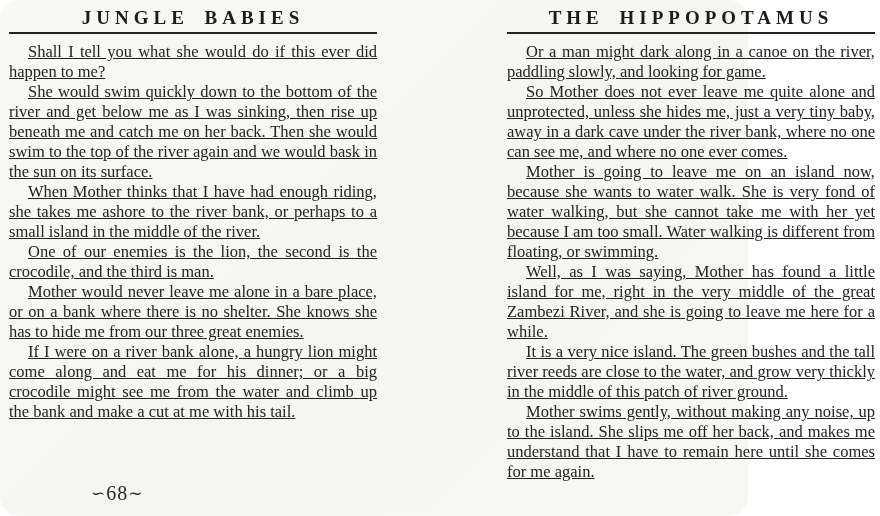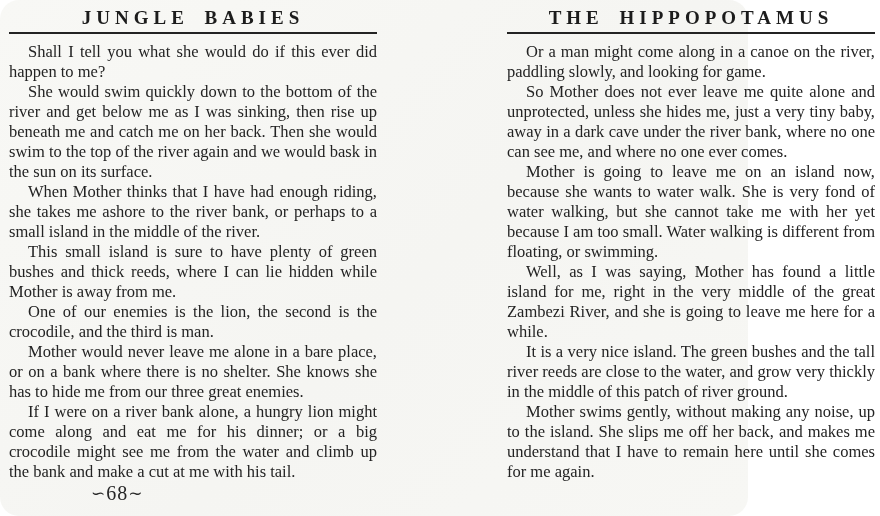--- a/index.html
+++ b/index.html
@@ -38,20 +38,21 @@
     color: #1c1c1c;
     white-space: nowrap;
   }
   .header-rule {
     margin-top: 3px;
     border: 0;
     border-bottom: 2px solid #232323;
     width: 100%;
   }
   .page-body {
+    text-decoration: underline;
   }
   .page-body p {
     margin: 0;
     text-indent: 19px;
     text-align: justify;
     font-size: 16.5px;
     line-height: 20px;
     color: #232323;
   }
   .page-number {
@@ -75,35 +76,34 @@
 
 <div class="scan">
 
   <div class="page left">
     <div class="page-header">JUNGLE BABIES</div>
     <hr class="header-rule">
     <div class="page-body">
       <p>Shall I tell you what she would do if this ever did happen to me?</p>
       <p>She would swim quickly down to the bottom of the river and get below me as I was sinking, then rise up beneath me and catch me on her back. Then she would swim to the top of the river again and we would bask in the sun on its surface.</p>
       <p>When Mother thinks that I have had enough riding, she takes me ashore to the river bank, or perhaps to a small island in the middle of the river.</p>
-      <p>This small island is sure to have plenty of green bushes and thick reeds, where I can lie hidden while Mother is away from me.</p>
       <p>One of our enemies is the lion, the second is the crocodile, and the third is man.</p>
       <p>Mother would never leave me alone in a bare place, or on a bank where there is no shelter. She knows she has to hide me from our three great enemies.</p>
       <p>If I were on a river bank alone, a hungry lion might come along and eat me for his dinner; or a big crocodile might see me from the water and climb up the bank and make a cut at me with his tail.</p>
     </div>
     <div class="page-number">
       <span class="ornament">∽</span><span>68</span><span class="ornament">∼</span>
     </div>
   </div>
 
   <div class="page right">
     <div class="page-header">THE HIPPOPOTAMUS</div>
     <hr class="header-rule">
     <div class="page-body">
-      <p>Or a man might come along in a canoe on the river, paddling slowly, and looking for game.</p>
+      <p>Or a man might dark along in a canoe on the river, paddling slowly, and looking for game.</p>
       <p>So Mother does not ever leave me quite alone and unprotected, unless she hides me, just a very tiny baby, away in a dark cave under the river bank, where no one can see me, and where no one ever comes.</p>
       <p>Mother is going to leave me on an island now, because she wants to water walk. She is very fond of water walking, but she cannot take me with her yet because I am too small. Water walking is different from floating, or swimming.</p>
       <p>Well, as I was saying, Mother has found a little island for me, right in the very middle of the great Zambezi River, and she is going to leave me here for a while.</p>
       <p>It is a very nice island. The green bushes and the tall river reeds are close to the water, and grow very thickly in the middle of this patch of river ground.</p>
       <p>Mother swims gently, without making any noise, up to the island. She slips me off her back, and makes me understand that I have to remain here until she comes for me again.</p>
     </div>
     <div class="page-number">
       <span class="ornament">∽</span><span>69</span><span class="ornament">∼</span>
     </div>
   </div>

